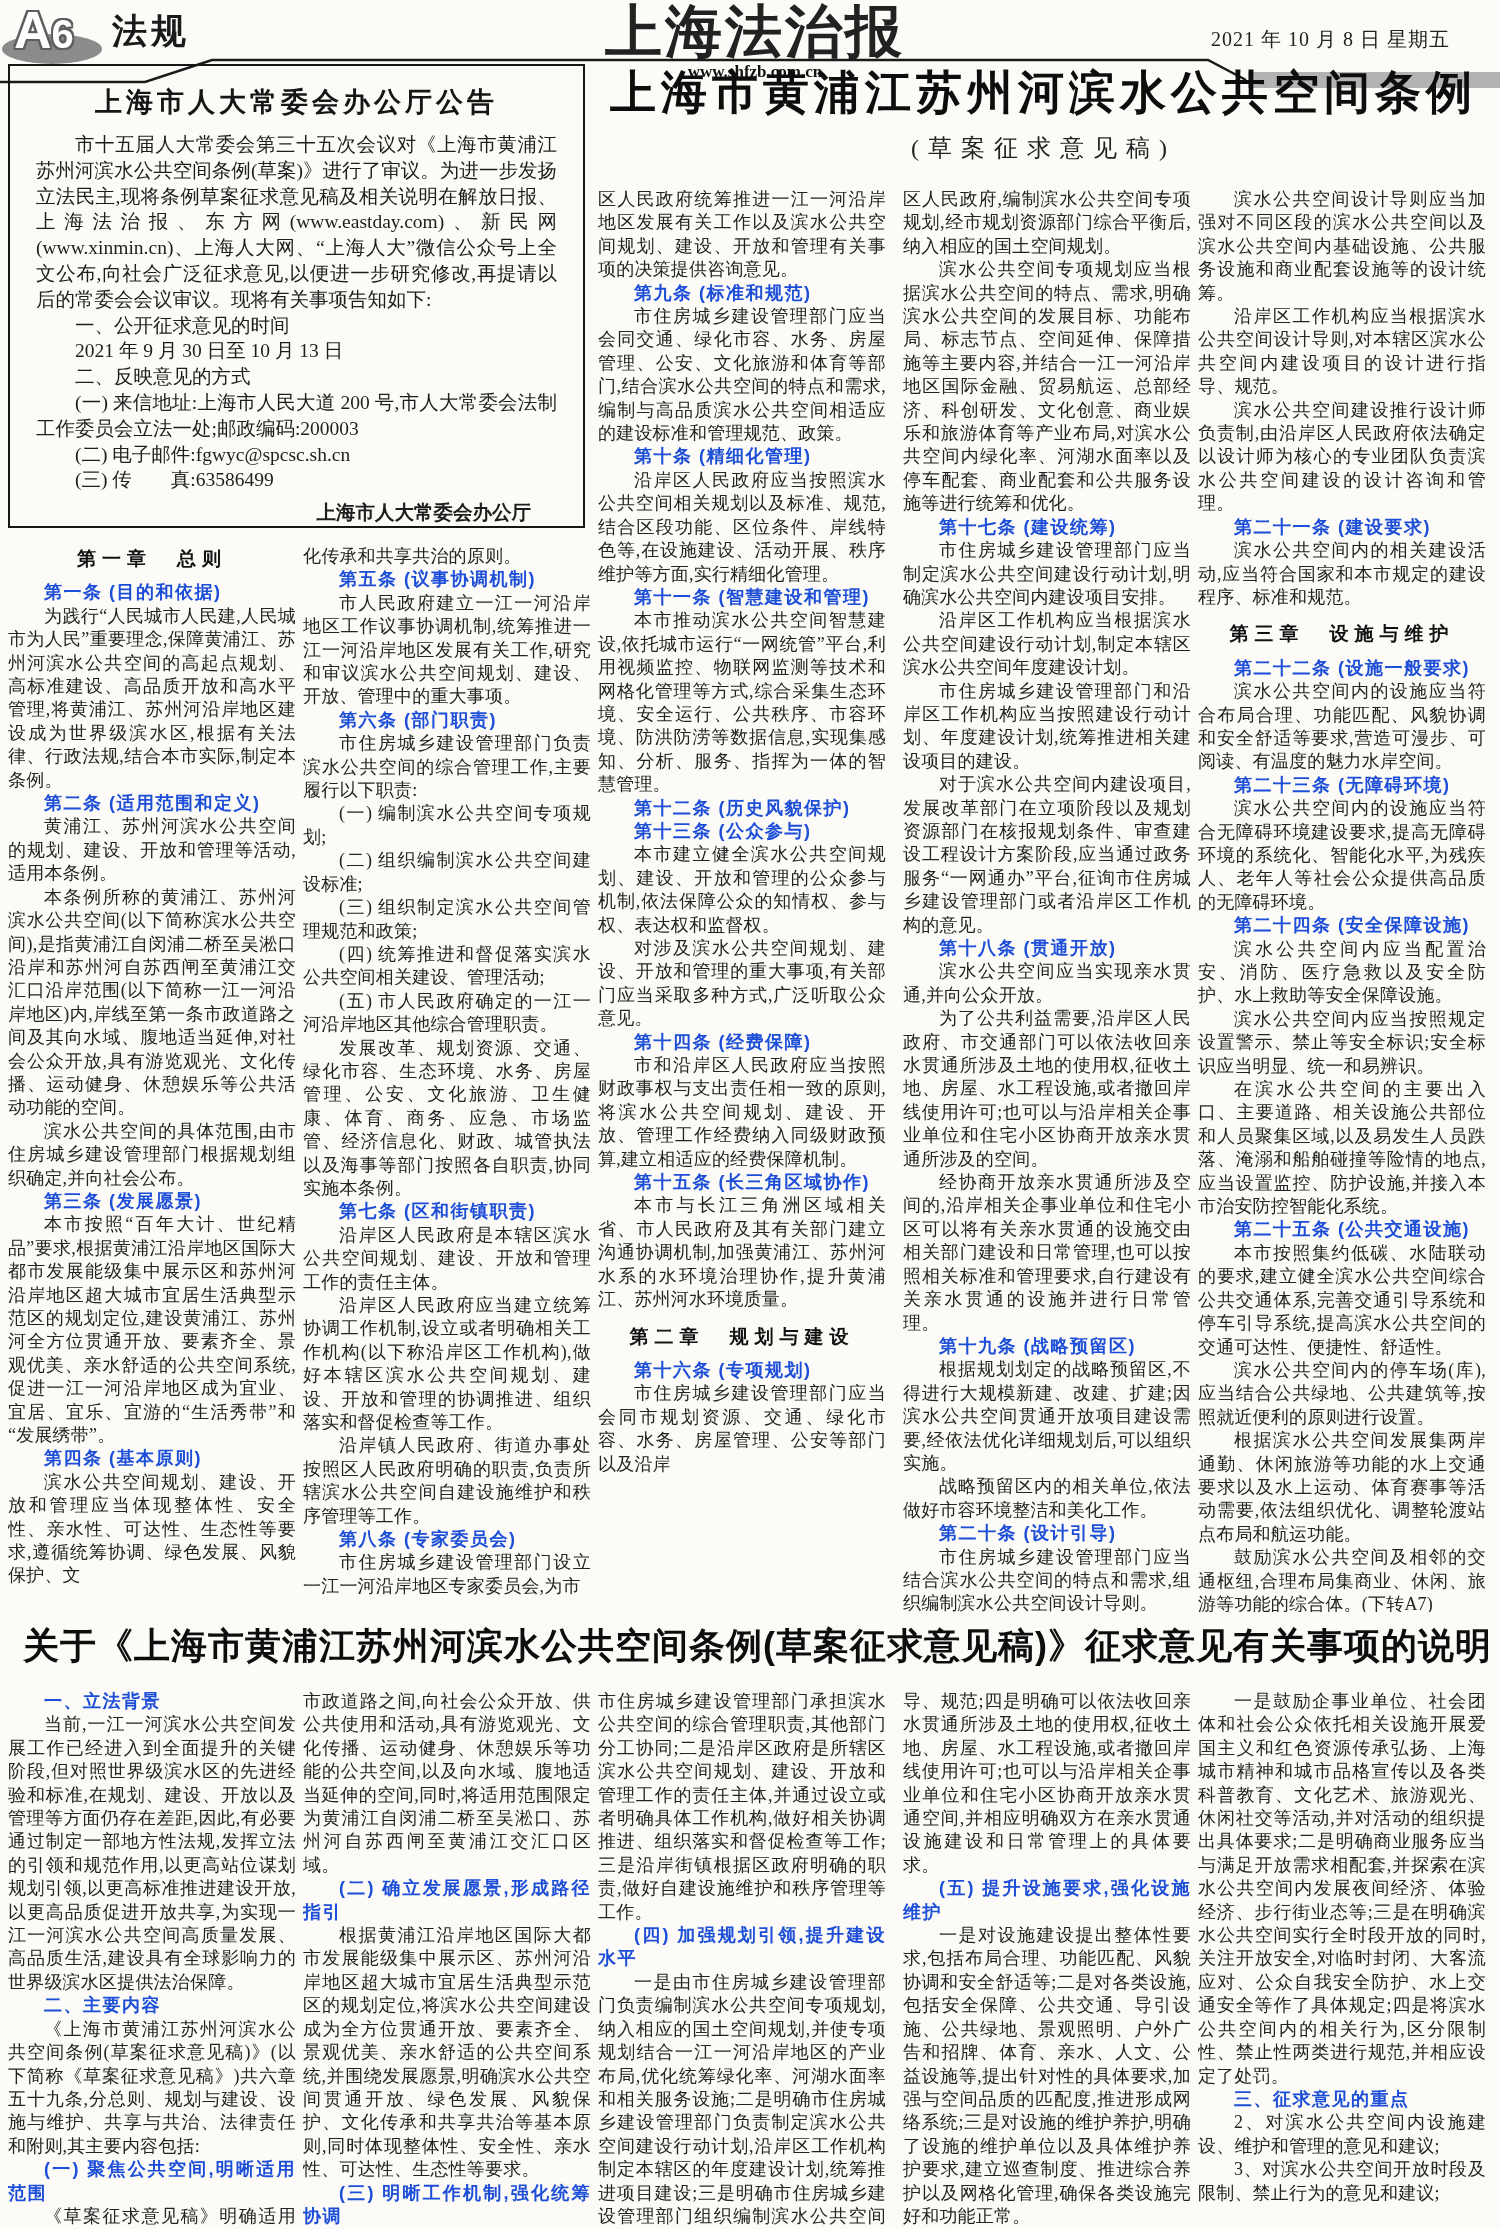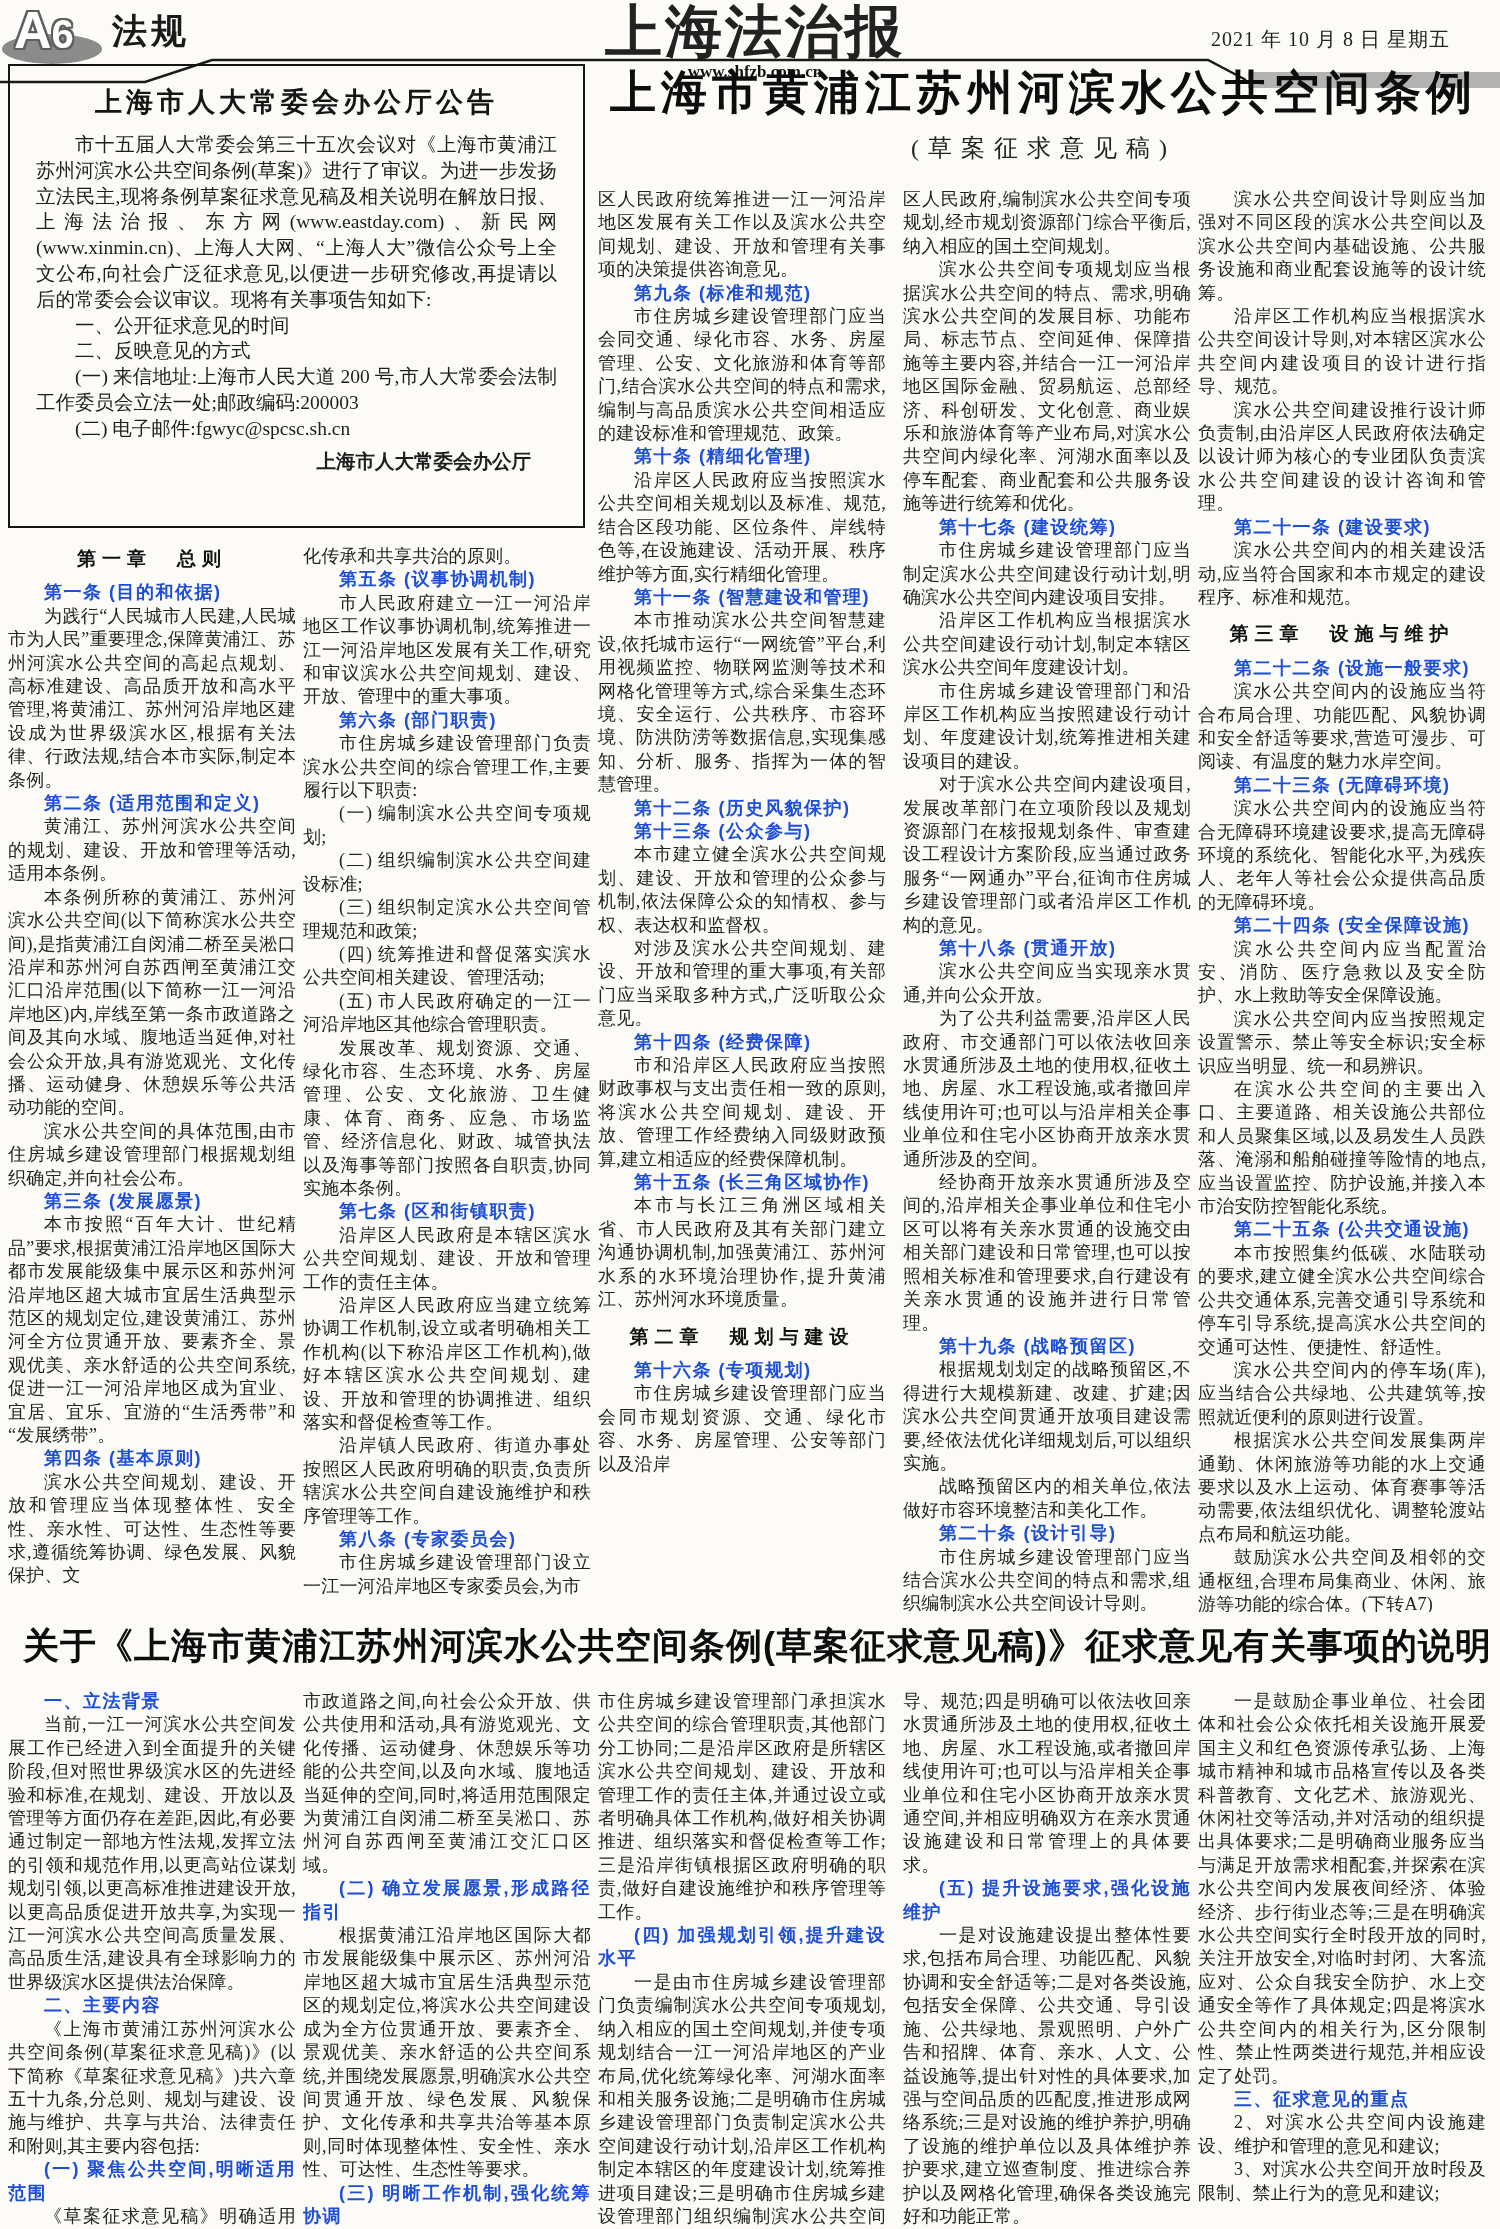--- a/index.html
+++ b/index.html
@@ -82,23 +82,25 @@
   </svg>
   <div class="hdr-site">www.shfzb.com.cn</div>
   <div class="hdr-date">2021 年 10 月 8 日  星期五</div>
 </div>
 
 <div class="notice">
   <div class="notice-title">上海市人大常委会办公厅公告</div>
   <div>
       <p class="blk-p">市十五届人大常委会第三十五次会议对《上海市黄浦江苏州河滨水公共空间条例(草案)》进行了审议。为进一步发扬立法民主,现将条例草案征求意见稿及相关说明在解放日报、上海法治报、东方网(www.eastday.com)、新民网(www.xinmin.cn)、上海人大网、“上海人大”微信公众号上全文公布,向社会广泛征求意见,以便进一步研究修改,再提请以后的常委会会议审议。现将有关事项告知如下:</p>
       <p class="blk-p">一、公开征求意见的时间</p>
+      <p class="blk-p">2021 年 9 月 30 日至 10 月 13 日</p>
       <p class="blk-p">二、反映意见的方式</p>
       <p class="blk-p">(一) 来信地址:上海市人民大道 200 号,市人大常委会法制工作委员会立法一处;邮政编码:200003</p>
       <p class="blk-p">(二) 电子邮件:fgwyc@spcsc.sh.cn</p>
+      <p class="blk-p">(三) 传　　真:63586499</p>
       <p class="blk-sig">上海市人大常委会办公厅</p>
     </div>
 </div>
 
 <div class="reg-title">上海市黄浦江苏州河滨水公共空间条例</div>
 <div class="reg-subtitle">(草案征求意见稿)</div>
 
 <div class="ncol" id="mcol0">
     <p class="blk-c">第一章　总则</p>
     <p class="blk-h">第一条 (目的和依据)</p>

